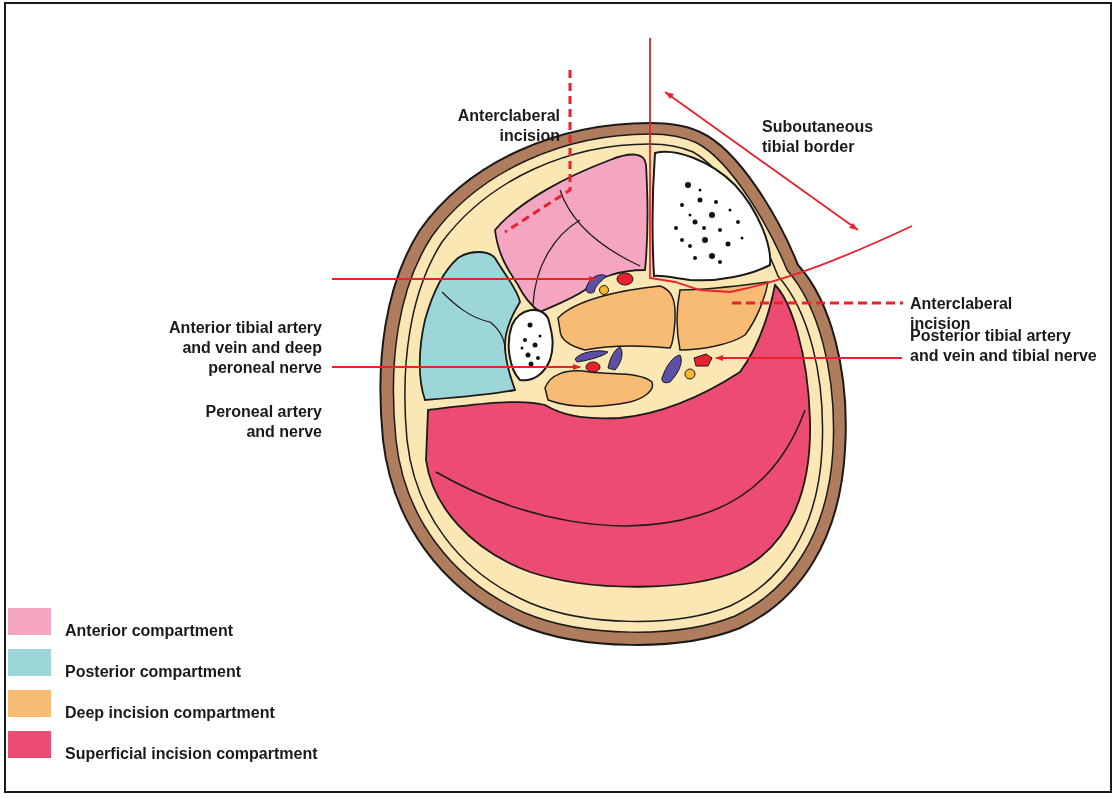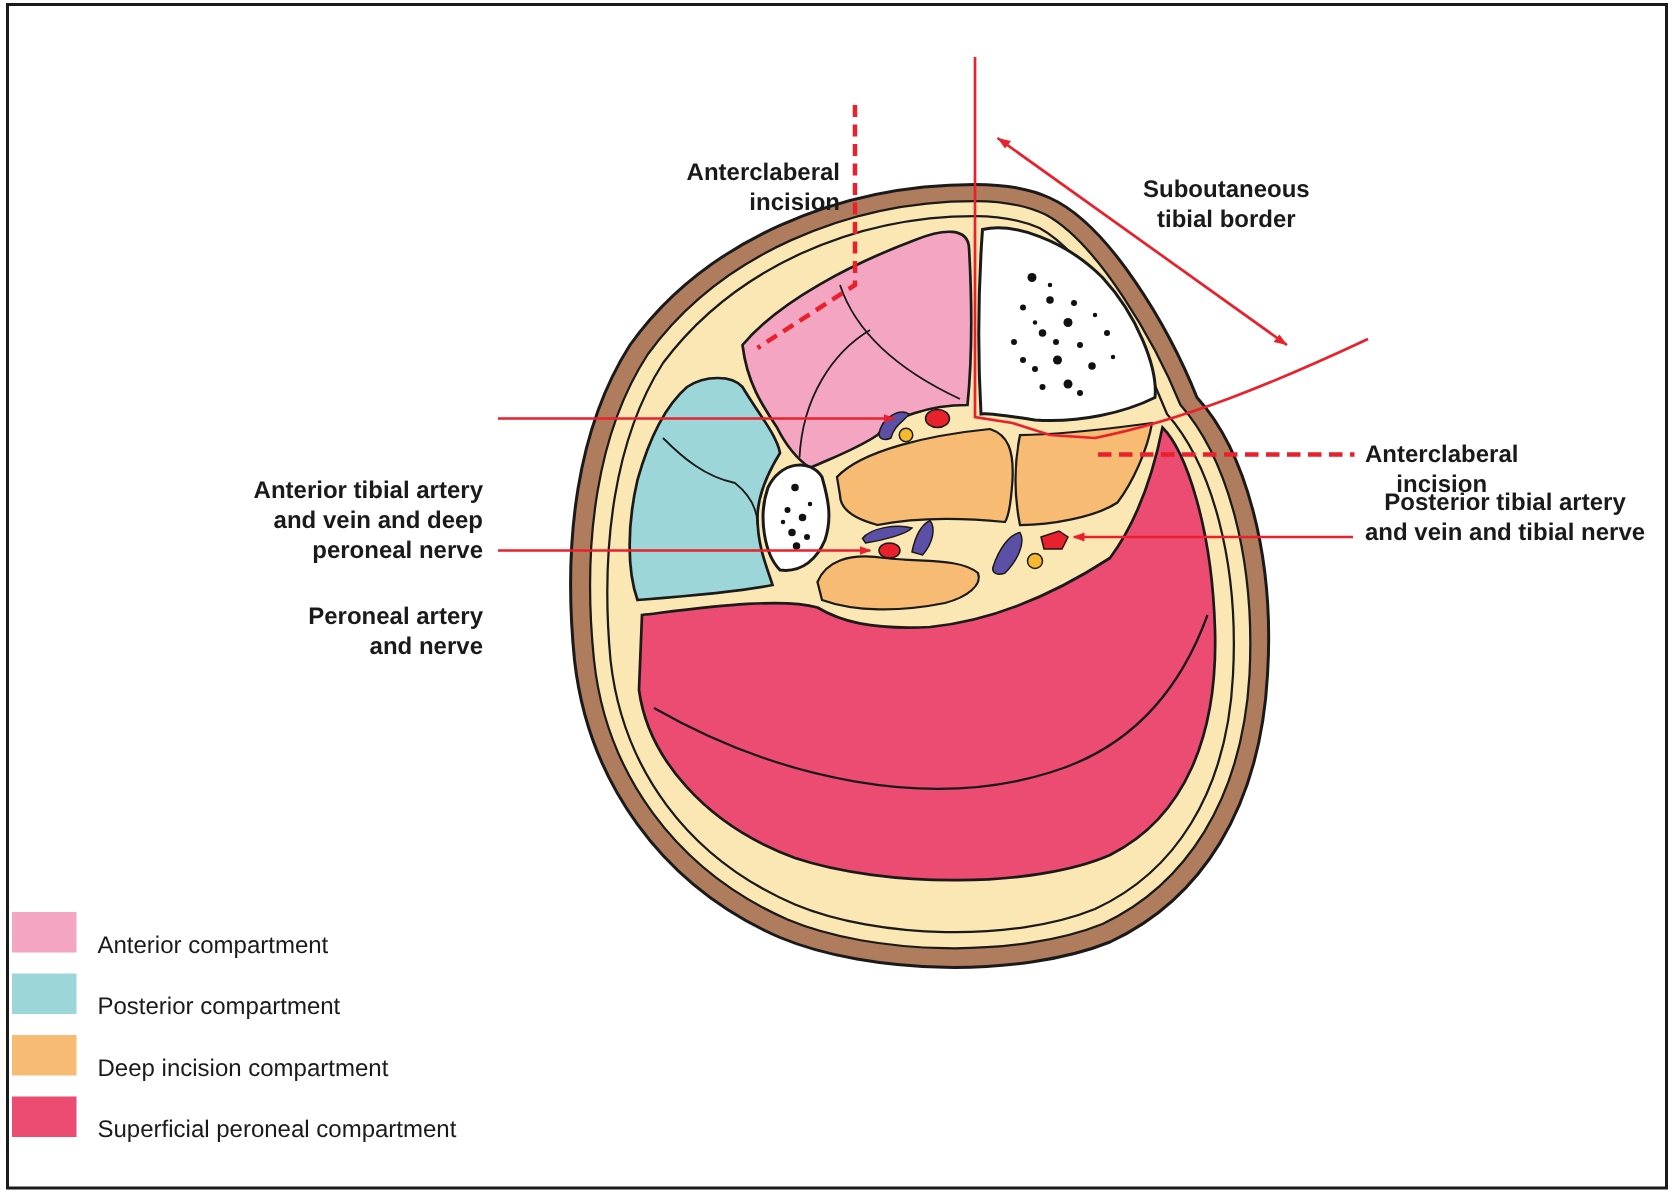--- a/index.html
+++ b/index.html
@@ -2,25 +2,25 @@
 <html><head>
   <meta charset="utf-8">
   <style>
     html, body { margin: 0; padding: 0; background: #ffffff; }
     body { width: 1118px; height: 799px; position: relative; overflow: hidden;
            font-family: "Liberation Sans", sans-serif; }
     .frame { position: absolute; left: 4px; top: 2px; width: 1108px; height: 791px;
              border: 2px solid #1a1a1a; box-sizing: border-box; }
     svg.diagram { position: absolute; left: 0; top: 0; }
     .lbl { position: absolute; font-weight: bold; font-size: 16px; line-height: 20px;
-           color: #1a1a1a; white-space: pre; text-align: center; }
+           color: #1a1a1a; white-space: pre; }
     .lbl.right { text-align: right; margin-top: 48px; }
     .legend-item { position: absolute; left: 8px; height: 26px; }
     .swatch { position: absolute; left: 0; top: 0; width: 43px; height: 27px; }
-    .legend-text { position: absolute; left: 57px; top: 14px; font-weight: normal; font-size: 16px;
+    .legend-text { position: absolute; left: 57px; top: 14px; font-weight: bold; font-size: 16px;
                    line-height: 18px; color: #1a1a1a; white-space: nowrap; }
   </style>
 </head>
 <body>
 
 <div class="frame"></div>
 
 <svg class="diagram" width="1118" height="799" viewBox="0 0 1118 799">
   <defs>
     <marker id="arrowhead" markerWidth="8" markerHeight="8" refX="7" refY="4" orient="auto" markerUnits="userSpaceOnUse">
@@ -135,15 +135,15 @@
   <div class="legend-item" style="top:649px;">
     <div class="swatch" style="background:#9dd6d8;"></div>
     <div class="legend-text">Posterior compartment</div>
   </div>
   <div class="legend-item" style="top:690px;">
     <div class="swatch" style="background:#f7bb74;"></div>
     <div class="legend-text">Deep incision compartment</div>
   </div>
   <div class="legend-item" style="top:731px;">
     <div class="swatch" style="background:#ec4b72;"></div>
-    <div class="legend-text">Superficial peroneal compartment</div>
+    <div class="legend-text">Superficial incision compartment</div>
   </div>
 </div>
 
 </body></html>

